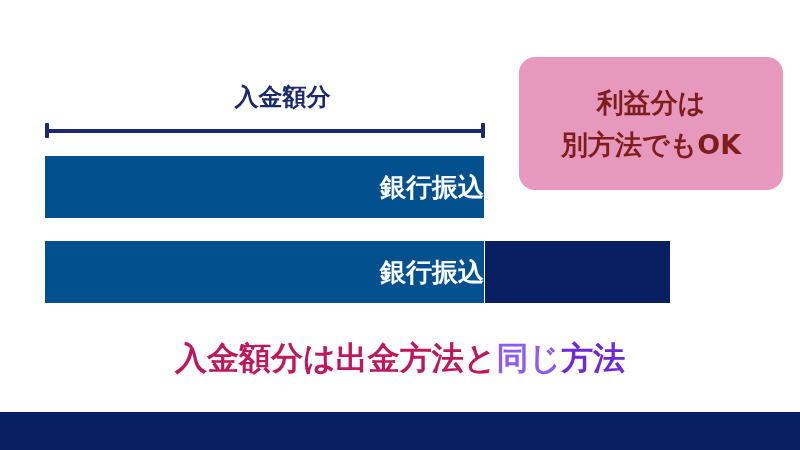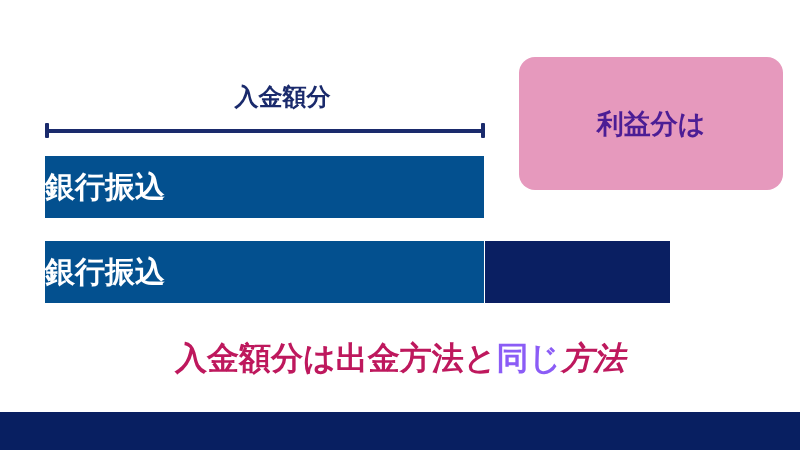--- a/index.html
+++ b/index.html
@@ -13,22 +13,22 @@
       left: 63px; width: 439px; top: 82px; text-align: center;
       font-size: 24px; font-weight: bold; color: #1a2a6c; line-height: 30px;
     }
     .bracket-line {
       left: 46px; width: 438px; top: 129px; height: 4px; background: #1a2a6c;
     }
     .bracket-cap {
       top: 123px; width: 4px; height: 15px; background: #1a2a6c; border-radius: 1px;
     }
     .bar {
-      height: 62px; display: flex; align-items: center; justify-content: flex-start;
-      color: #ffffff; font-size: 30px; font-weight: bold;
+      height: 62px; display: flex; align-items: center; justify-content: flex-end;
+      color: #ffffff; font-size: 26px; font-weight: bold;
     }
     .bar-1 { left: 45px; top: 156px; width: 439px; }
     .bar-2a { left: 45px; top: 241px; width: 439px; }
     .bar-2b { left: 485px; top: 241px; width: 185px; }
     .pink-box {
       left: 519px; top: 57px; width: 264px; height: 133px; border-radius: 16px;
       display: flex; flex-direction: column; align-items: center; justify-content: center;
       font-size: 27px; font-weight: bold; line-height: 42px;
     }
     .caption {
@@ -50,21 +50,22 @@
   <span>銀行振込</span>
 </div>
 
 <div class="abs bar bar-2a" style="background: rgb(3, 80, 143);">
   <span>銀行振込</span>
 </div>
 <div class="abs bar bar-2b" style="background: rgb(10, 31, 98);">
   <span></span>
 </div>
 
-<div class="abs pink-box" style="background: rgb(230, 153, 189); color: #4c1d95; text-align: center;">
+<div class="abs pink-box" style="background: rgb(230, 153, 189); color: #7f1d1d; text-align: center;">
   <div>利益分は</div>
+  <div>別方法でもOK</div>
 </div>
 
 <div class="abs caption">
-  <span class="cap-normal" style="color: #be185d;">入金額分は出金方法と</span><span class="cap-accent" style="color: #8b5cf6;">同じ</span><span class="cap-normal" style="color: #be185d; font-style: italic;">方法</span>
+  <span class="cap-normal" style="color: #be185d;">入金額分は出金方法と</span><span class="cap-accent" style="color: #8b5cf6;">同じ</span><span class="cap-normal" style="color: #6d28d9;">方法</span>
 </div>
 
 <div class="abs footer-band" style="background: rgb(8, 31, 97);"></div>
 
 </body></html>

